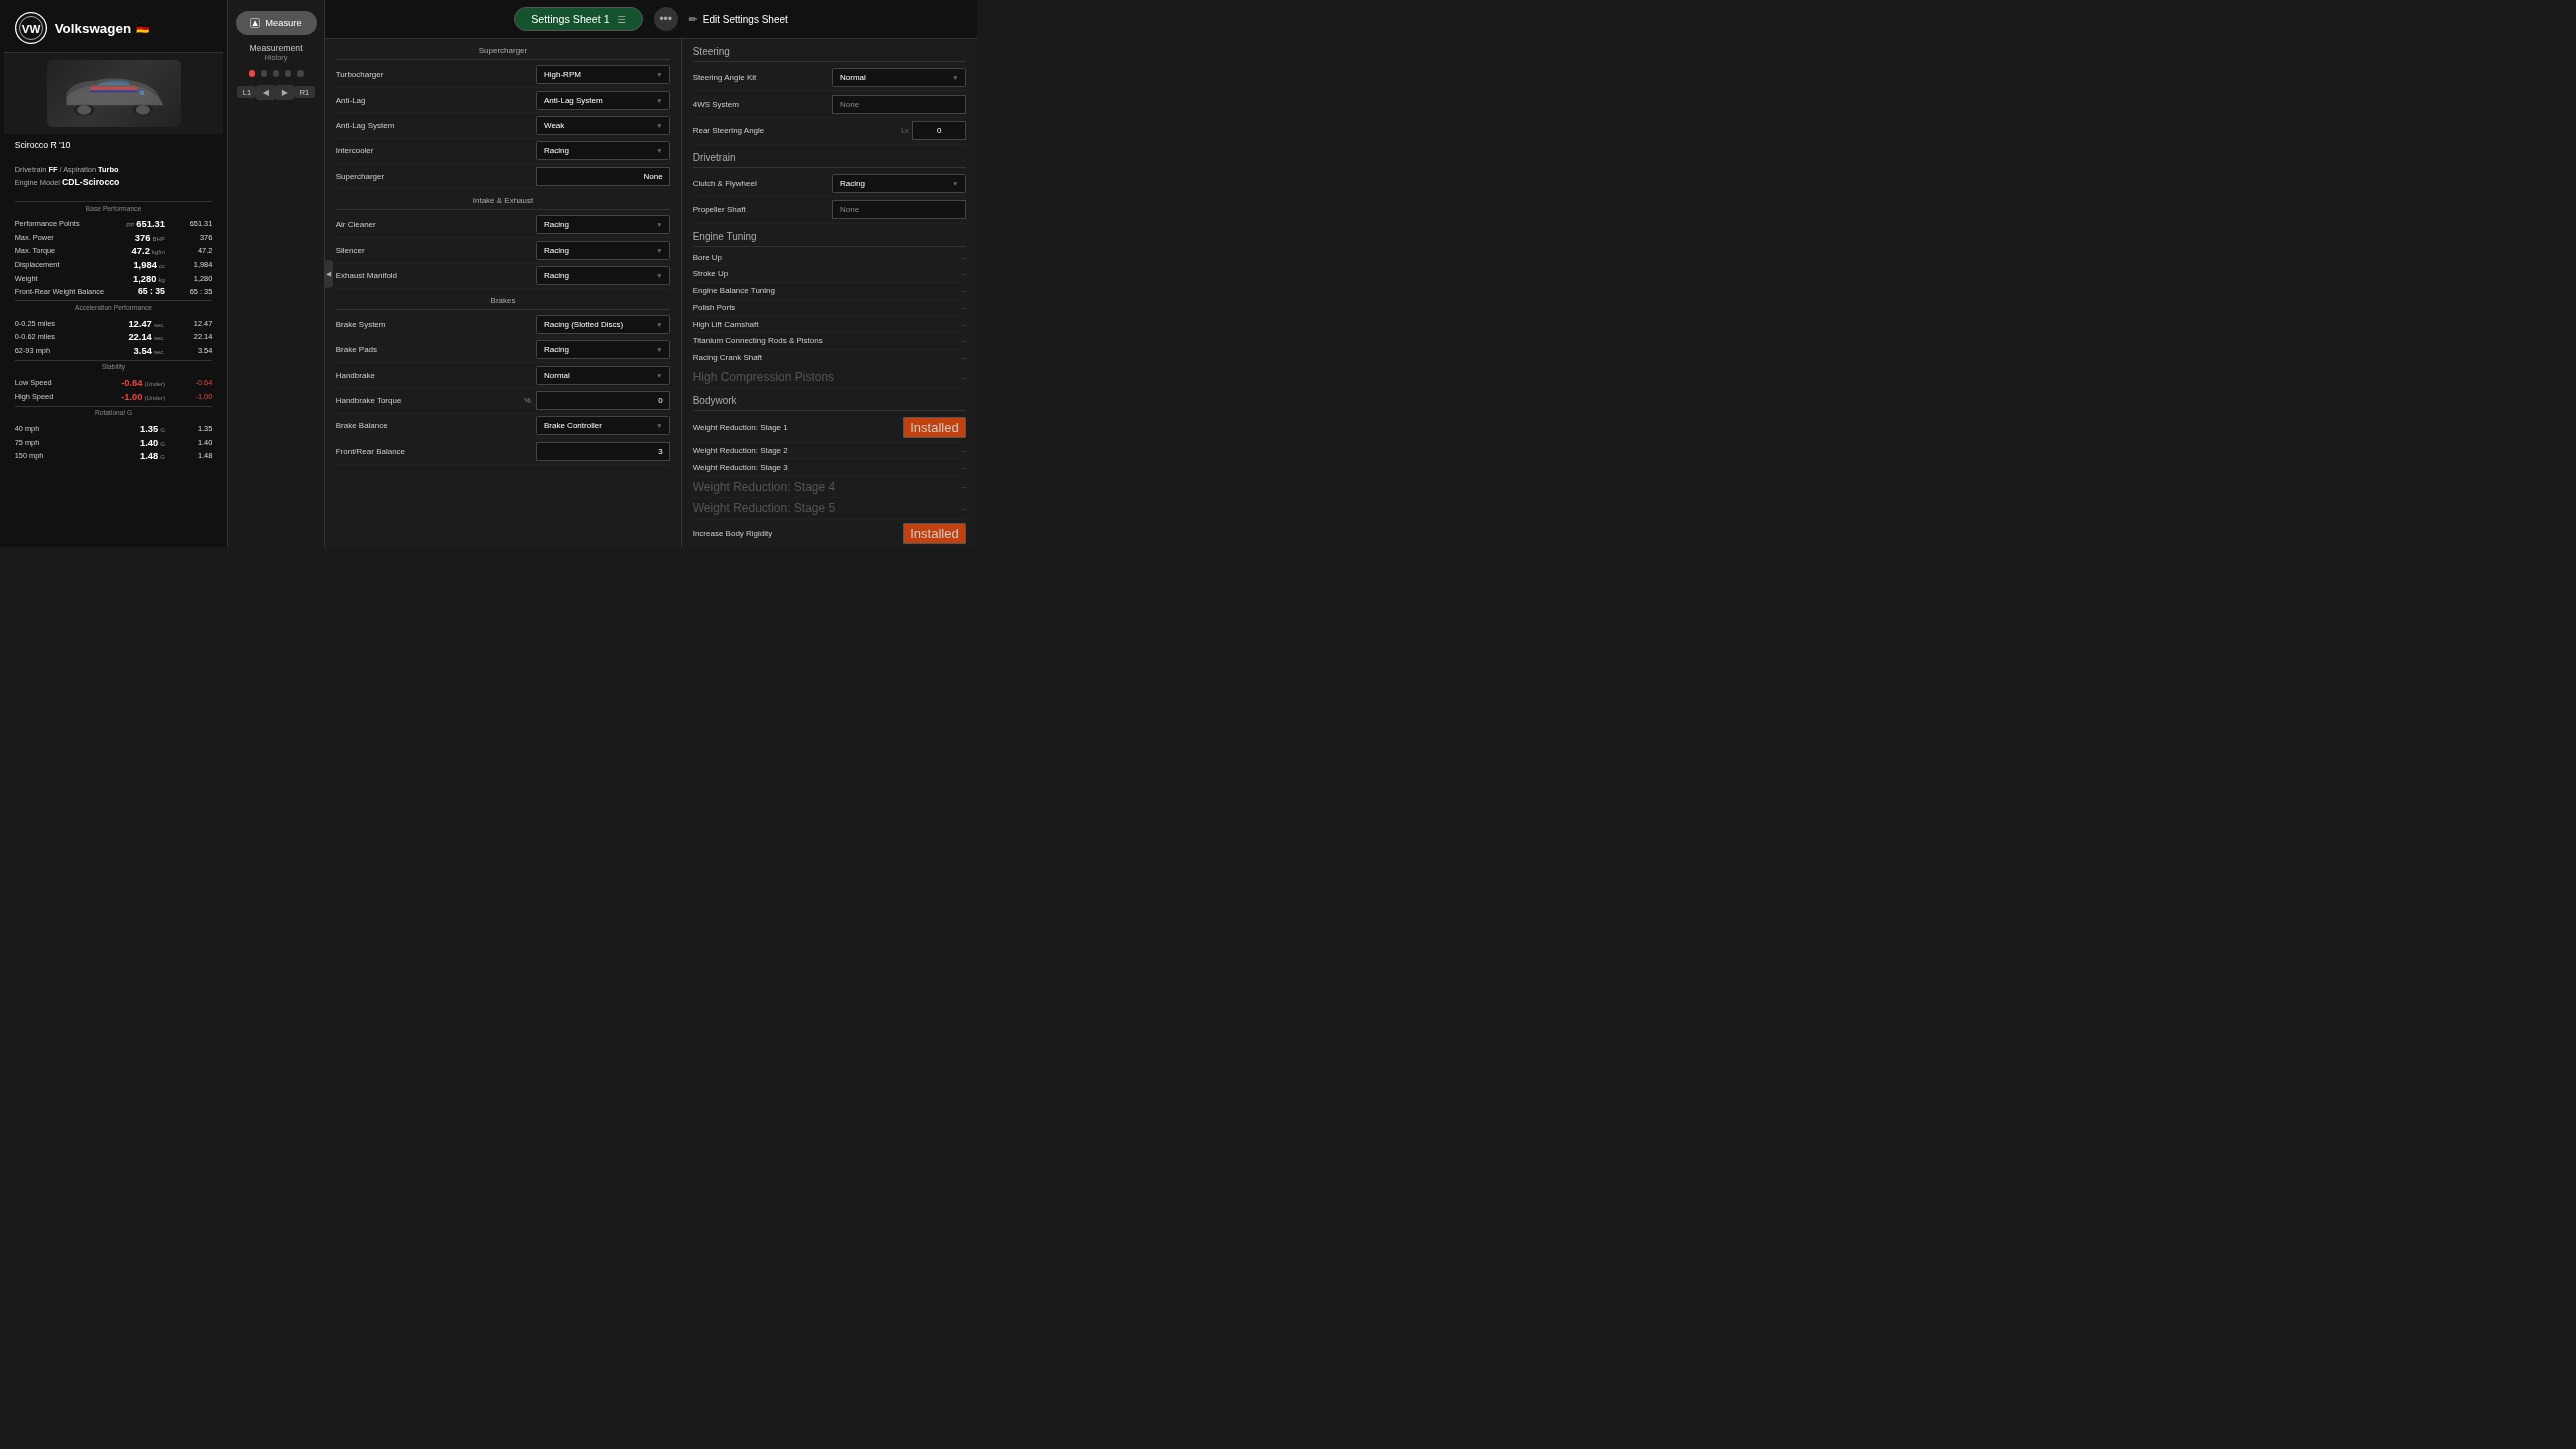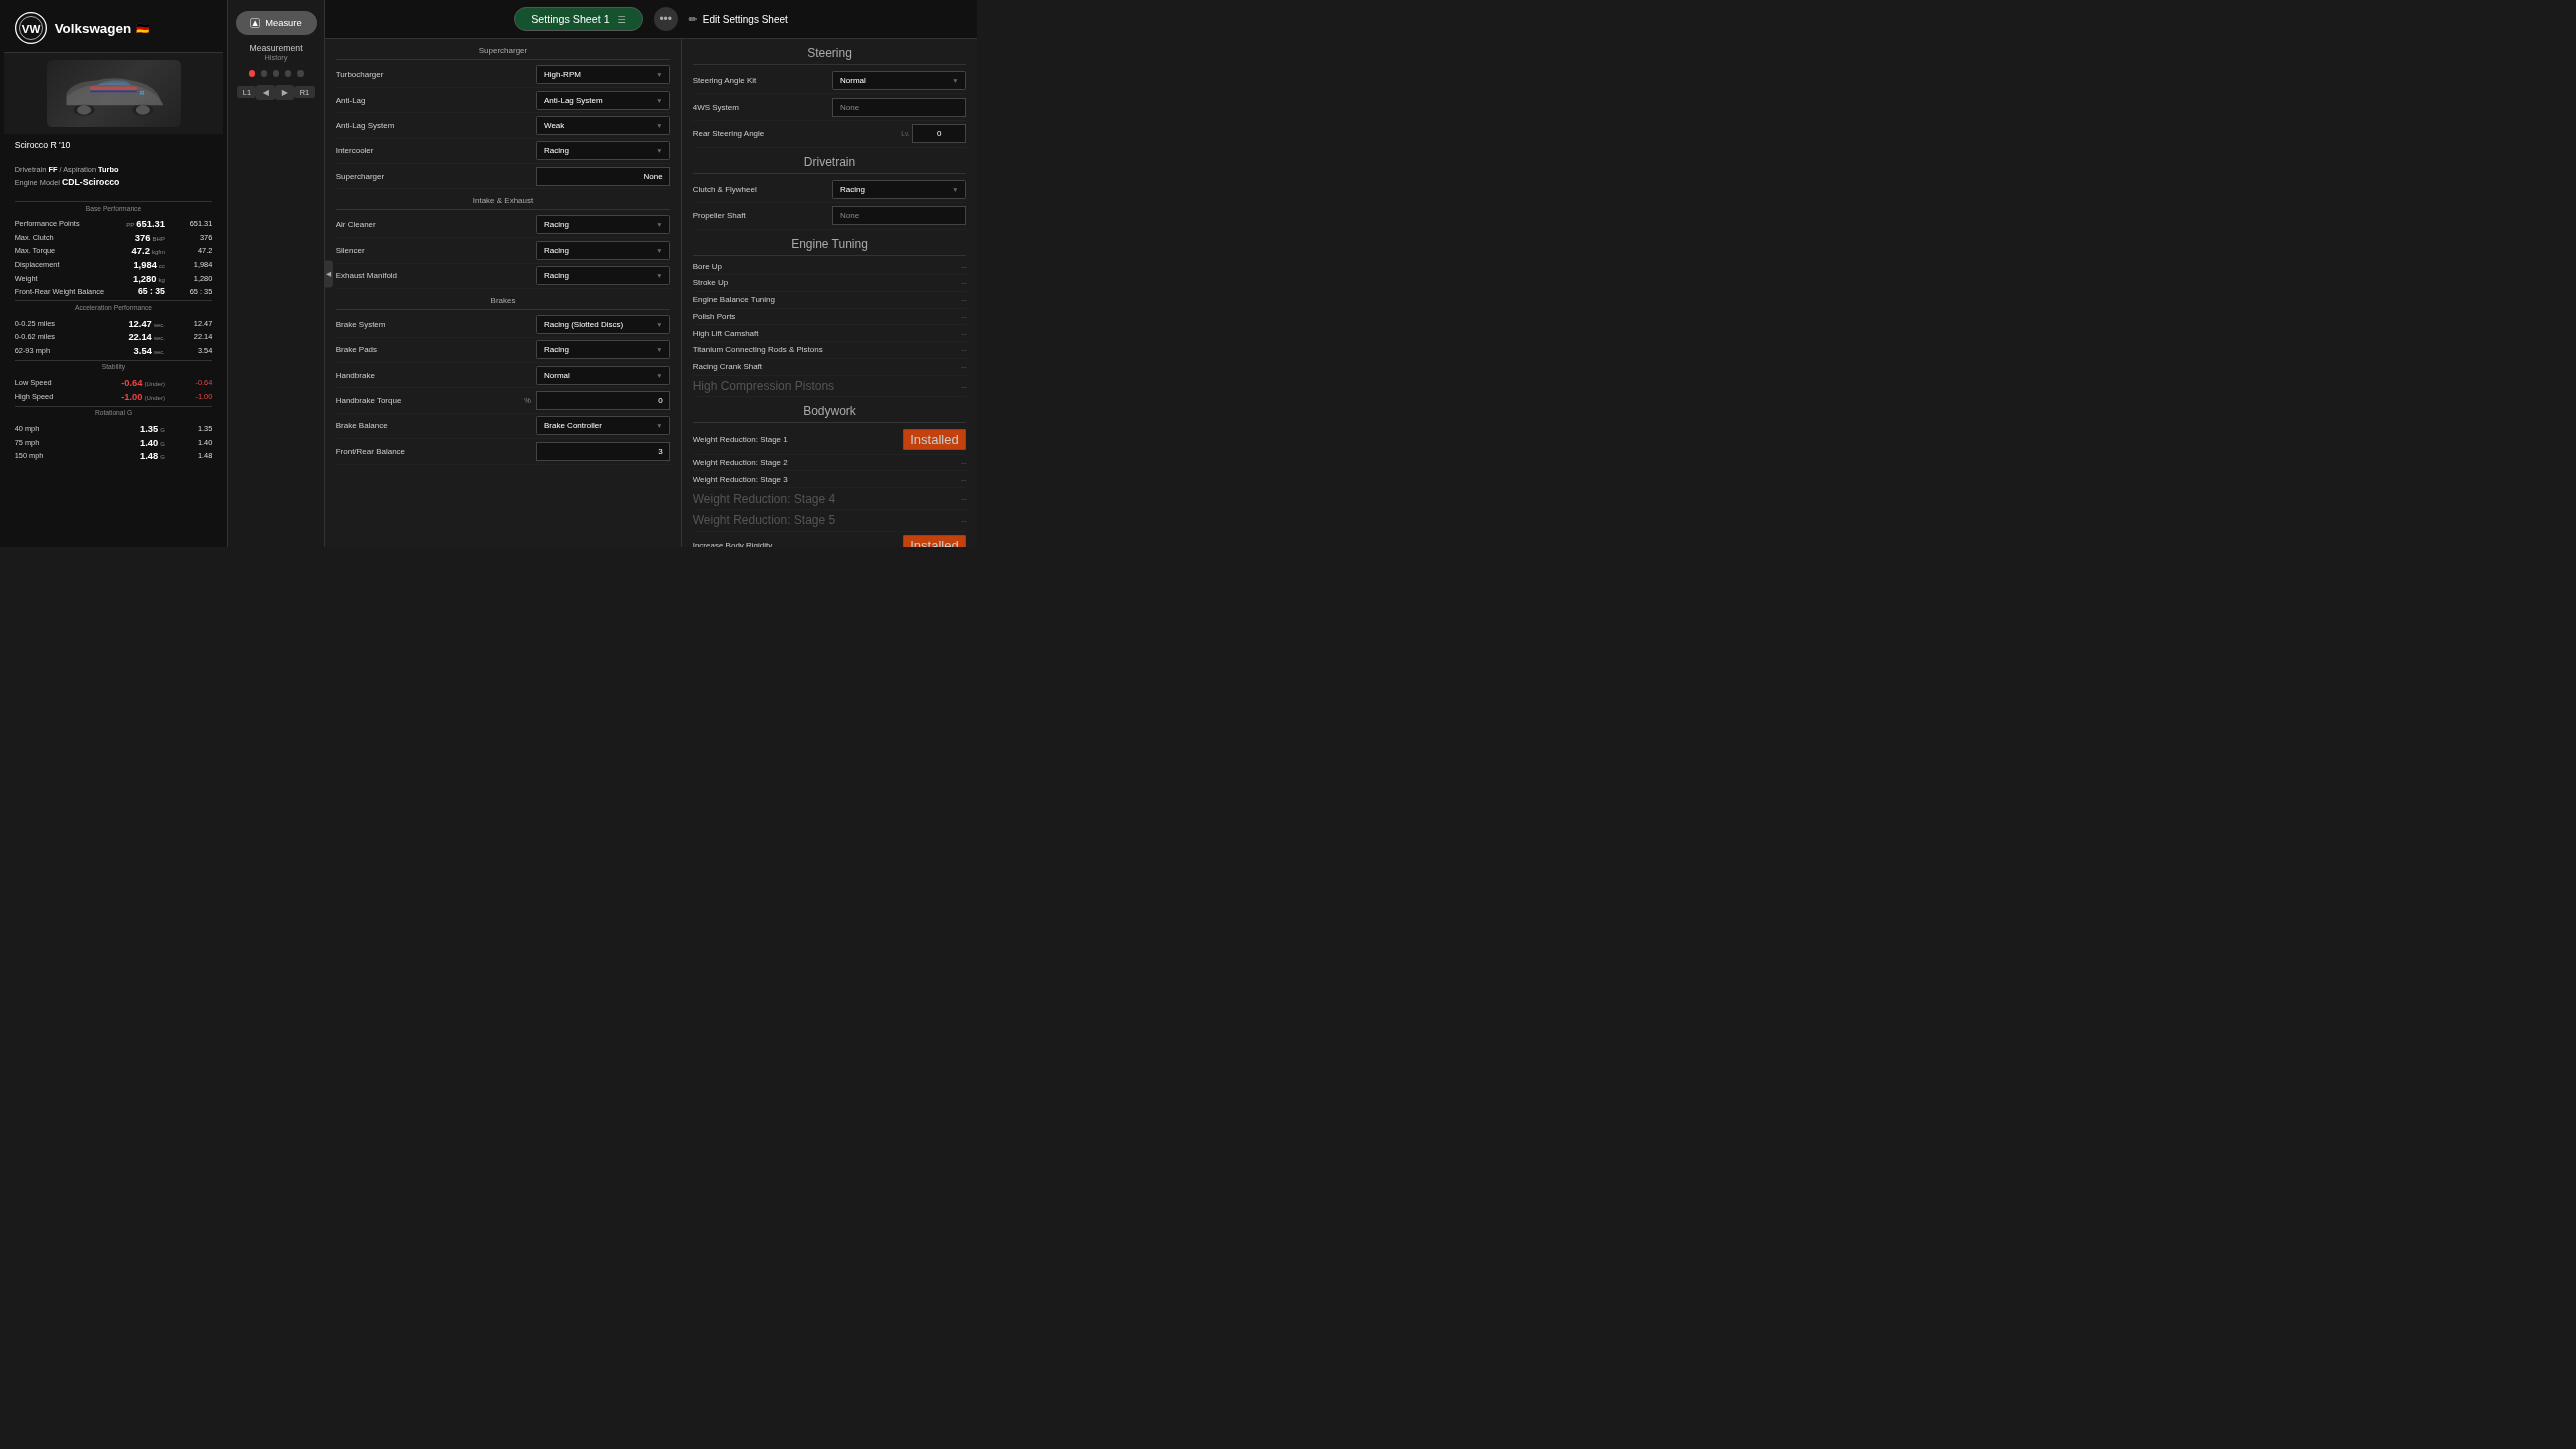--- a/index.html
+++ b/index.html
@@ -342,23 +342,23 @@
     }
 
     
     .right-column {
       width: 295px;
       min-width: 295px;
       overflow-y: auto;
       padding: 0 10.7px 10.7px;
     }
     .right-section-header {
-      text-align: center;
+      text-align: left;
       color: #aaa;
-      font-size: 12px;
+      font-size: 10px;
       padding: 6.7px 0 4px;
       border-bottom: 0.7px solid #333;
       margin-bottom: 2.7px;
     }
     .right-row {
       display: flex;
       align-items: center;
       padding: 3.4px 0;
       border-bottom: 0.7px solid #222;
     }
@@ -489,21 +489,21 @@
     <div class="stat-row">
       <span class="stat-label">Performance Points</span>
       <span class="stat-mid">
         <span class="pp-label">PP</span>
         <span class="stat-val-large">651.31</span>
       </span>
       <span class="stat-right">651.31</span>
     </div>
 
     <div class="stat-row">
-      <span class="stat-label">Max. Clutch</span>
+      <span class="stat-label">Max. Power</span>
       <span class="stat-mid">
         <span class="stat-val-large">376</span>
         <span class="stat-unit">BHP</span>
       </span>
       <span class="stat-right">376</span>
     </div>
 
     <div class="stat-row">
       <span class="stat-label">Max. Torque</span>
       <span class="stat-mid">

